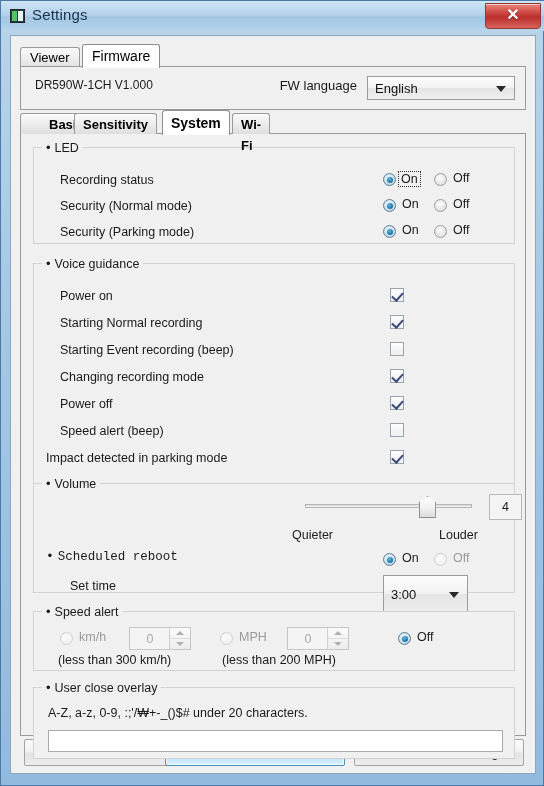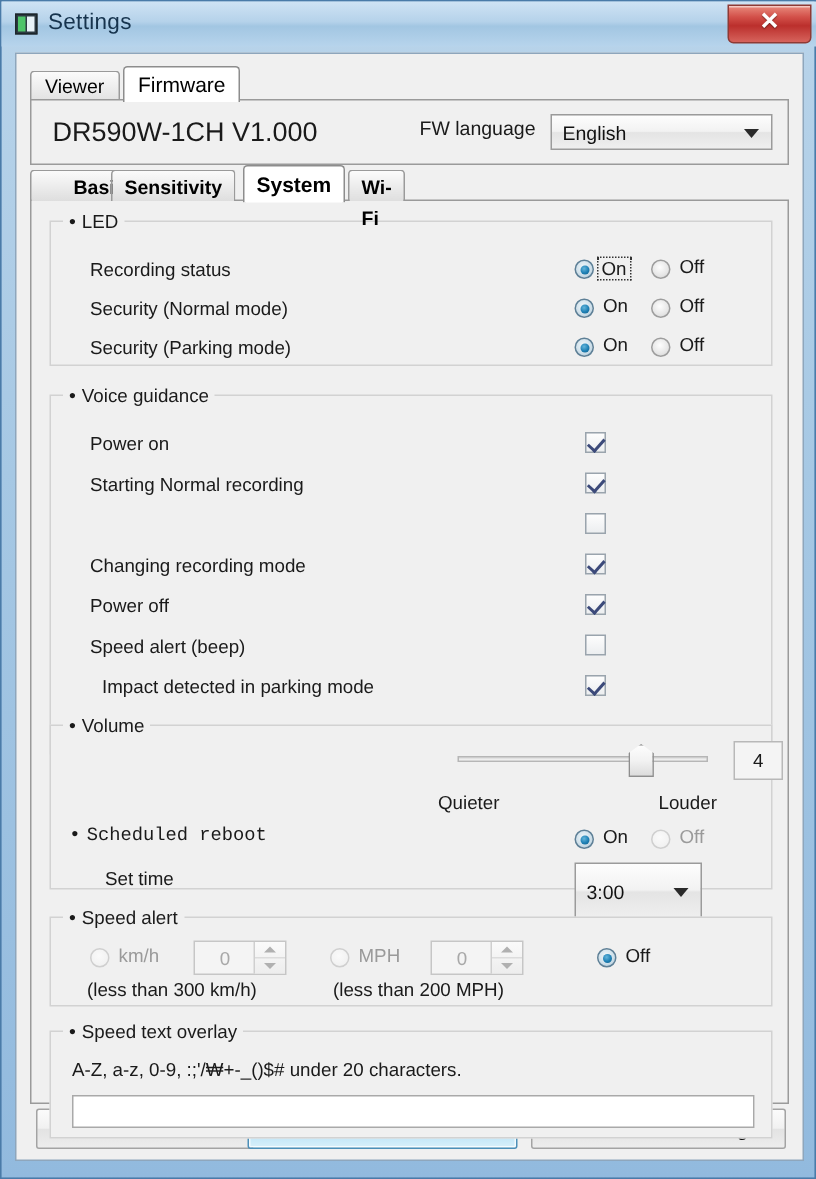--- a/index.html
+++ b/index.html
@@ -59,21 +59,21 @@
     border-radius:3px 3px 0 0;box-sizing:border-box;cursor:pointer;
   }
   .otab.active{
     top:0;height:24px;line-height:23px;font-size:14px;
     background:#fff;border-color:#8d8d8d;z-index:3;
   }
   .opanel{
     position:absolute;left:9px;top:30px;width:506px;height:44px;
     background:#f0f0f0;border:1px solid #9a9a9a;box-sizing:border-box;z-index:2;
   }
-  .model{position:absolute;left:14px;top:11px;font-size:18px;color:#1a1a1a;}
+  .model{position:absolute;left:14px;top:11px;font-size:12px;color:#1a1a1a;}
   .fwlang-label{position:absolute;right:168px;top:11px;font-size:13px;color:#1a1a1a;white-space:nowrap;}
   .combo{
     position:absolute;border:1px solid #9b9b9b;box-sizing:border-box;
     background:linear-gradient(180deg,#fdfdfd 0%,#f2f2f2 48%,#e4e4e4 52%,#efefef 100%);
     cursor:pointer;
   }
   .combo .cval{position:absolute;left:7px;top:0;height:100%;display:flex;align-items:center;font-size:13px;color:#111;}
   .combo .carr{
     position:absolute;right:8px;top:50%;margin-top:-2px;
     width:0;height:0;border-left:5px solid transparent;border-right:5px solid transparent;
@@ -244,32 +244,33 @@
       <div class="group" style="left:12px;top:129px;width:482px;height:240px;">
         <div class="glegend">
           <b>•</b><span>Voice guidance</span>
         </div>
         <div class="row-label" style="left:26px;top:25px;">Power on</div>
         <div class="cbox on" style="left:356px;top:24px;"></div>
 
         <div class="row-label" style="left:26px;top:52px;">Starting Normal recording</div>
         <div class="cbox on" style="left:356px;top:51px;"></div>
 
+        <div class="row-label" style="left:26px;top:79px;">Starting Event recording (beep)</div>
         <div class="cbox" style="left:356px;top:78px;"></div>
 
         <div class="row-label" style="left:26px;top:106px;">Changing recording mode</div>
         <div class="cbox on" style="left:356px;top:105px;"></div>
 
         <div class="row-label" style="left:26px;top:133px;">Power off</div>
         <div class="cbox on" style="left:356px;top:132px;"></div>
 
         <div class="row-label" style="left:26px;top:160px;">Speed alert (beep)</div>
         <div class="cbox" style="left:356px;top:159px;"></div>
 
-        <div class="row-label" style="left:34px;top:187px;">Impact detected in parking mode</div>
+        <div class="row-label" style="left:12px;top:187px;">Impact detected in parking mode</div>
         <div class="cbox on" style="left:356px;top:186px;"></div>
       </div>
 
       <div class="group" style="left:12px;top:349px;width:482px;height:110px;padding-left:28px;">
         <div class="glegend">
           <b>•</b><span>Volume</span>
         </div>
         <div class="sliderwrap" id="vol-slider" style="left:271px;top:12px;width:167px;height:22px;">
           <div class="track"></div>
           <div class="thumb" id="vol-thumb" style="left: 73%;"></div>
@@ -326,21 +327,21 @@
           </div>
         </div>
         <div class="hint" style="left:188px;top:41px;">(less than 200 MPH)</div>
 
         <div class="radio on" style="left:364px;top:20px;"></div>
         <div class="rlabel" style="left:383px;top:18px;">Off</div>
       </div>
 
       <div class="group" style="left:12px;top:553px;width:482px;height:72px;">
         <div class="glegend">
-          <b>•</b><span>Speed text overlay</span>
+          <b>•</b><span>User close overlay</span>
         </div>
         <div class="hint" style="left:14px;top:18px;">A-Z, a-z, 0-9, :;'/₩+-_()$# under 20 characters.</div>
         <input class="tinput" style="left: 14px; top: 42px; width: 455px; height: 22px;" value="">
       </div>
 
     </div>
 
     <div class="footer">
       <div class="btn" style="left:4px;width:145px;">Reset</div>
       <div class="btn default" style="left:145px;width:180px;">Save and close</div>

